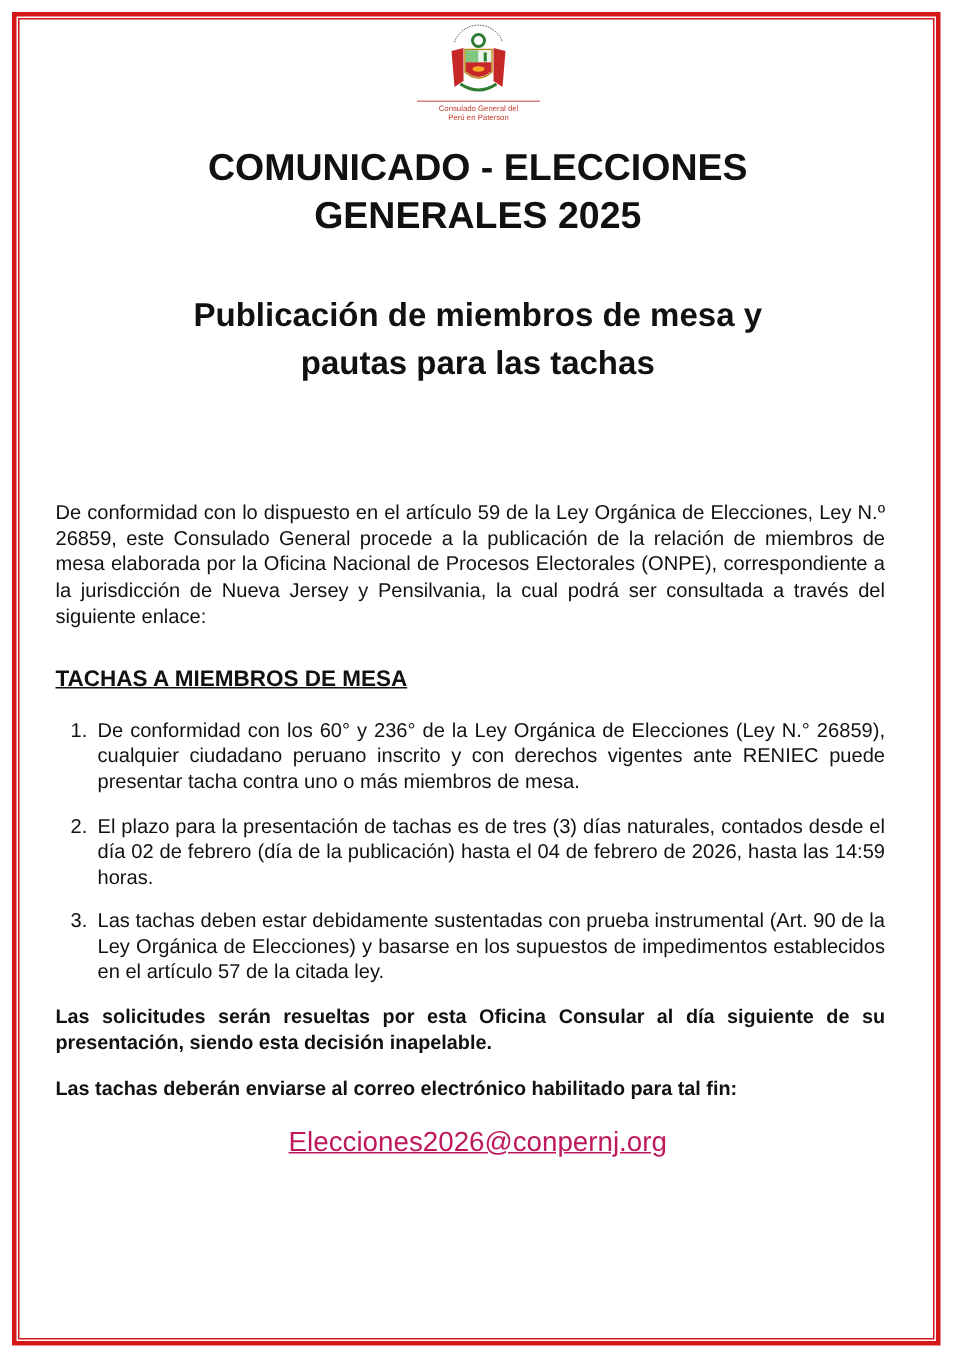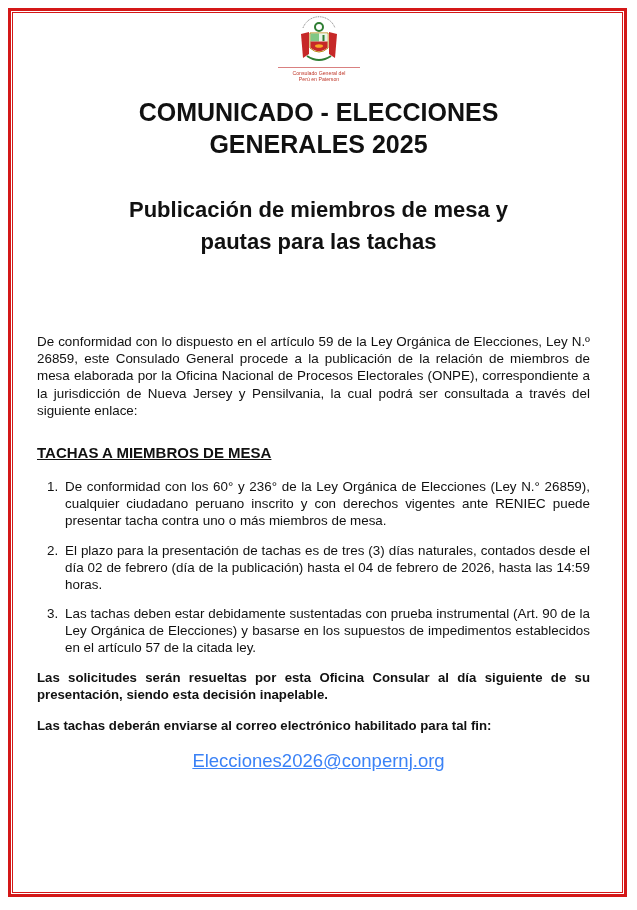--- a/index.html
+++ b/index.html
@@ -38,21 +38,21 @@
     .li1 { top: 478px; }
     .li2 { top: 542px; }
     .li3 { top: 605px; }
 
     .bold-para { position: absolute; left: 37px; width: 553px; font-weight: bold; font-size: 13.2px;
                  line-height: 17.4px; text-align: justify; color: #111; }
     .bp1 { top: 669px; }
     .bp2 { top: 717px; }
 
     .email { position: absolute; left: 30px; right: 30px; top: 750px; text-align: center;
-             font-size: 18.5px; line-height: 22px; color: #3b82f6; text-decoration: underline; }
+             font-size: 18.5px; line-height: 22px; color: #be185d; text-decoration: underline; }
   </style>
 </head>
 <body>
 
 <div class="page">
   <div class="frame-outer"></div>
   <div class="frame-inner"></div>
 
   <div class="logo">
     <svg width="44" height="52" viewBox="0 0 44 52">

